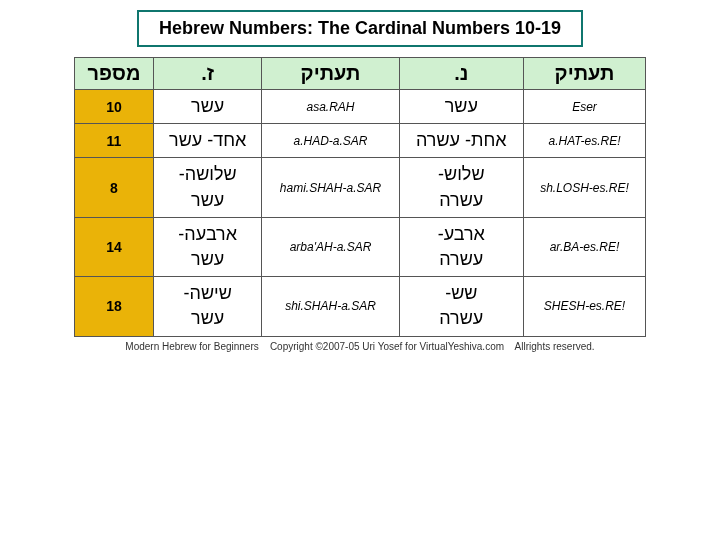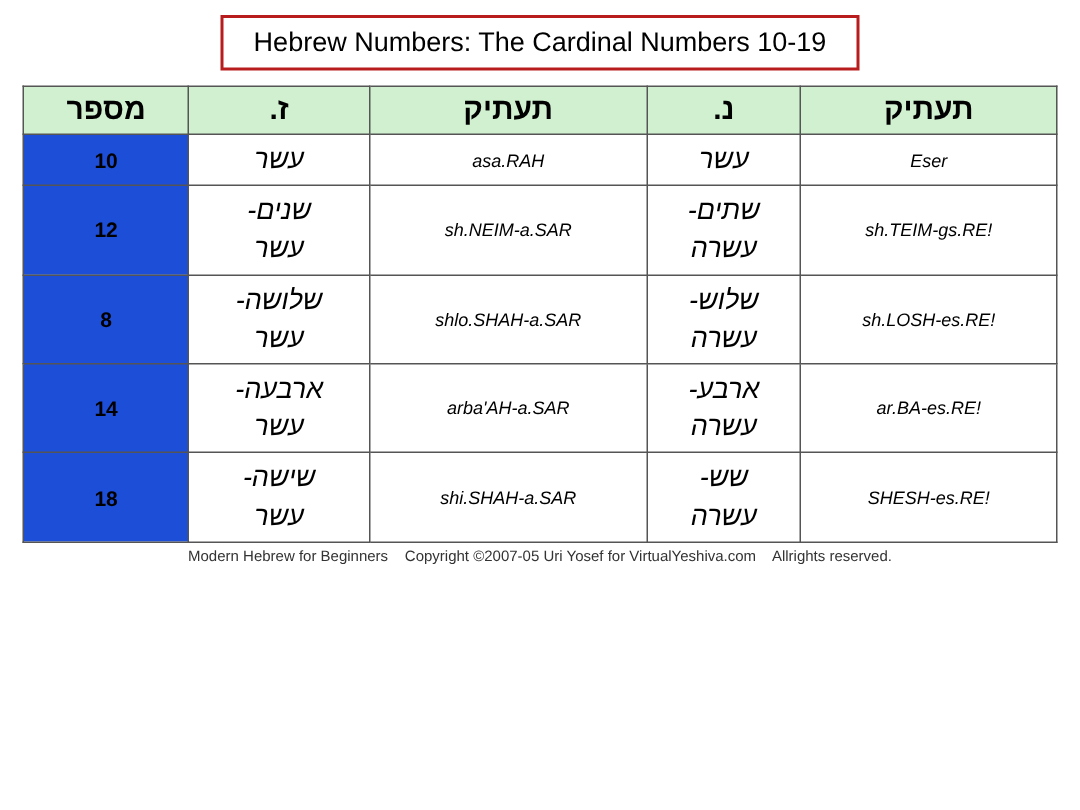--- a/index.html
+++ b/index.html
@@ -7,62 +7,61 @@
       background: #fff;
       font-family: Arial, sans-serif;
       width: 720px;
       min-height: 540px;
       display: flex;
       flex-direction: column;
       align-items: center;
       padding: 10px;
     }
     .page-title {
-      border: 2px solid #b91c1c;
+      border: 2px solid #0f766e;
       padding: 6px 20px;
       font-size: 18px;
-      font-weight: normal;
+      font-weight: bold;
       margin-bottom: 10px;
       text-align: center;
       background: #fff;
     }
     table {
       border-collapse: collapse;
-      width: 690px;
+      width: 572px;
     }
     td, th {
       border: 1px solid #555;
       padding: 4px 6px;
       text-align: center;
       font-size: 13px;
       vertical-align: middle;
     }
     .header-row td {
       background: #d0f0d0;
       font-size: 20px;
       font-weight: bold;
       direction: rtl;
     }
     .hebrew-large {
       font-size: 18px;
       direction: rtl;
     }
     .num-col {
-      background: #1d4ed8;
+      background: #eab308;
       font-weight: bold;
       font-size: 14px;
     }
     .transliteration {
       font-size: 12px;
       font-style: italic;
       margin-top: 20px;
     }
     .two-line {
       line-height: 1.4;
-      font-style: italic;
     }
     .footer {
       font-size: 10px;
       color: #333;
       margin-top: 4px;
       text-align: center;
     }
   </style>
 </head>
 <body>
@@ -81,30 +80,30 @@
   </thead>
   <tbody id="table-body">
   <tr>
         <td class="num-col">10</td>
         <td class="hebrew-large two-line" style="direction: rtl;">עשר</td>
         <td class="transliteration">asa.RAH</td>
         <td class="hebrew-large two-line" style="direction: rtl;">עשר</td>
         <td class="transliteration">Eser</td>
       </tr>
       <tr>
-        <td class="num-col">12</td>
-        <td class="hebrew-large two-line" style="direction: rtl;">שנים-<br>עשר</td>
-        <td class="transliteration">sh.NEIM-a.SAR</td>
-        <td class="hebrew-large two-line" style="direction: rtl;">שתים-<br>עשרה</td>
-        <td class="transliteration">sh.TEIM-gs.RE!</td>
+        <td class="num-col">11</td>
+        <td class="hebrew-large two-line" style="direction: rtl;">אחד- עשר</td>
+        <td class="transliteration">a.HAD-a.SAR</td>
+        <td class="hebrew-large two-line" style="direction: rtl;">אחת- עשרה</td>
+        <td class="transliteration">a.HAT-es.RE!</td>
       </tr>
       <tr>
         <td class="num-col">8</td>
         <td class="hebrew-large two-line" style="direction: rtl;">שלושה-<br>עשר</td>
-        <td class="transliteration">shlo.SHAH-a.SAR</td>
+        <td class="transliteration">hami.SHAH-a.SAR</td>
         <td class="hebrew-large two-line" style="direction: rtl;">שלוש-<br>עשרה</td>
         <td class="transliteration">sh.LOSH-es.RE!</td>
       </tr>
       <tr>
         <td class="num-col">14</td>
         <td class="hebrew-large two-line" style="direction: rtl;">ארבעה-<br>עשר</td>
         <td class="transliteration">arba'AH-a.SAR</td>
         <td class="hebrew-large two-line" style="direction: rtl; margin-top: 32px;">ארבע-<br>עשרה</td>
         <td class="transliteration">ar.BA-es.RE!</td>
       </tr>

